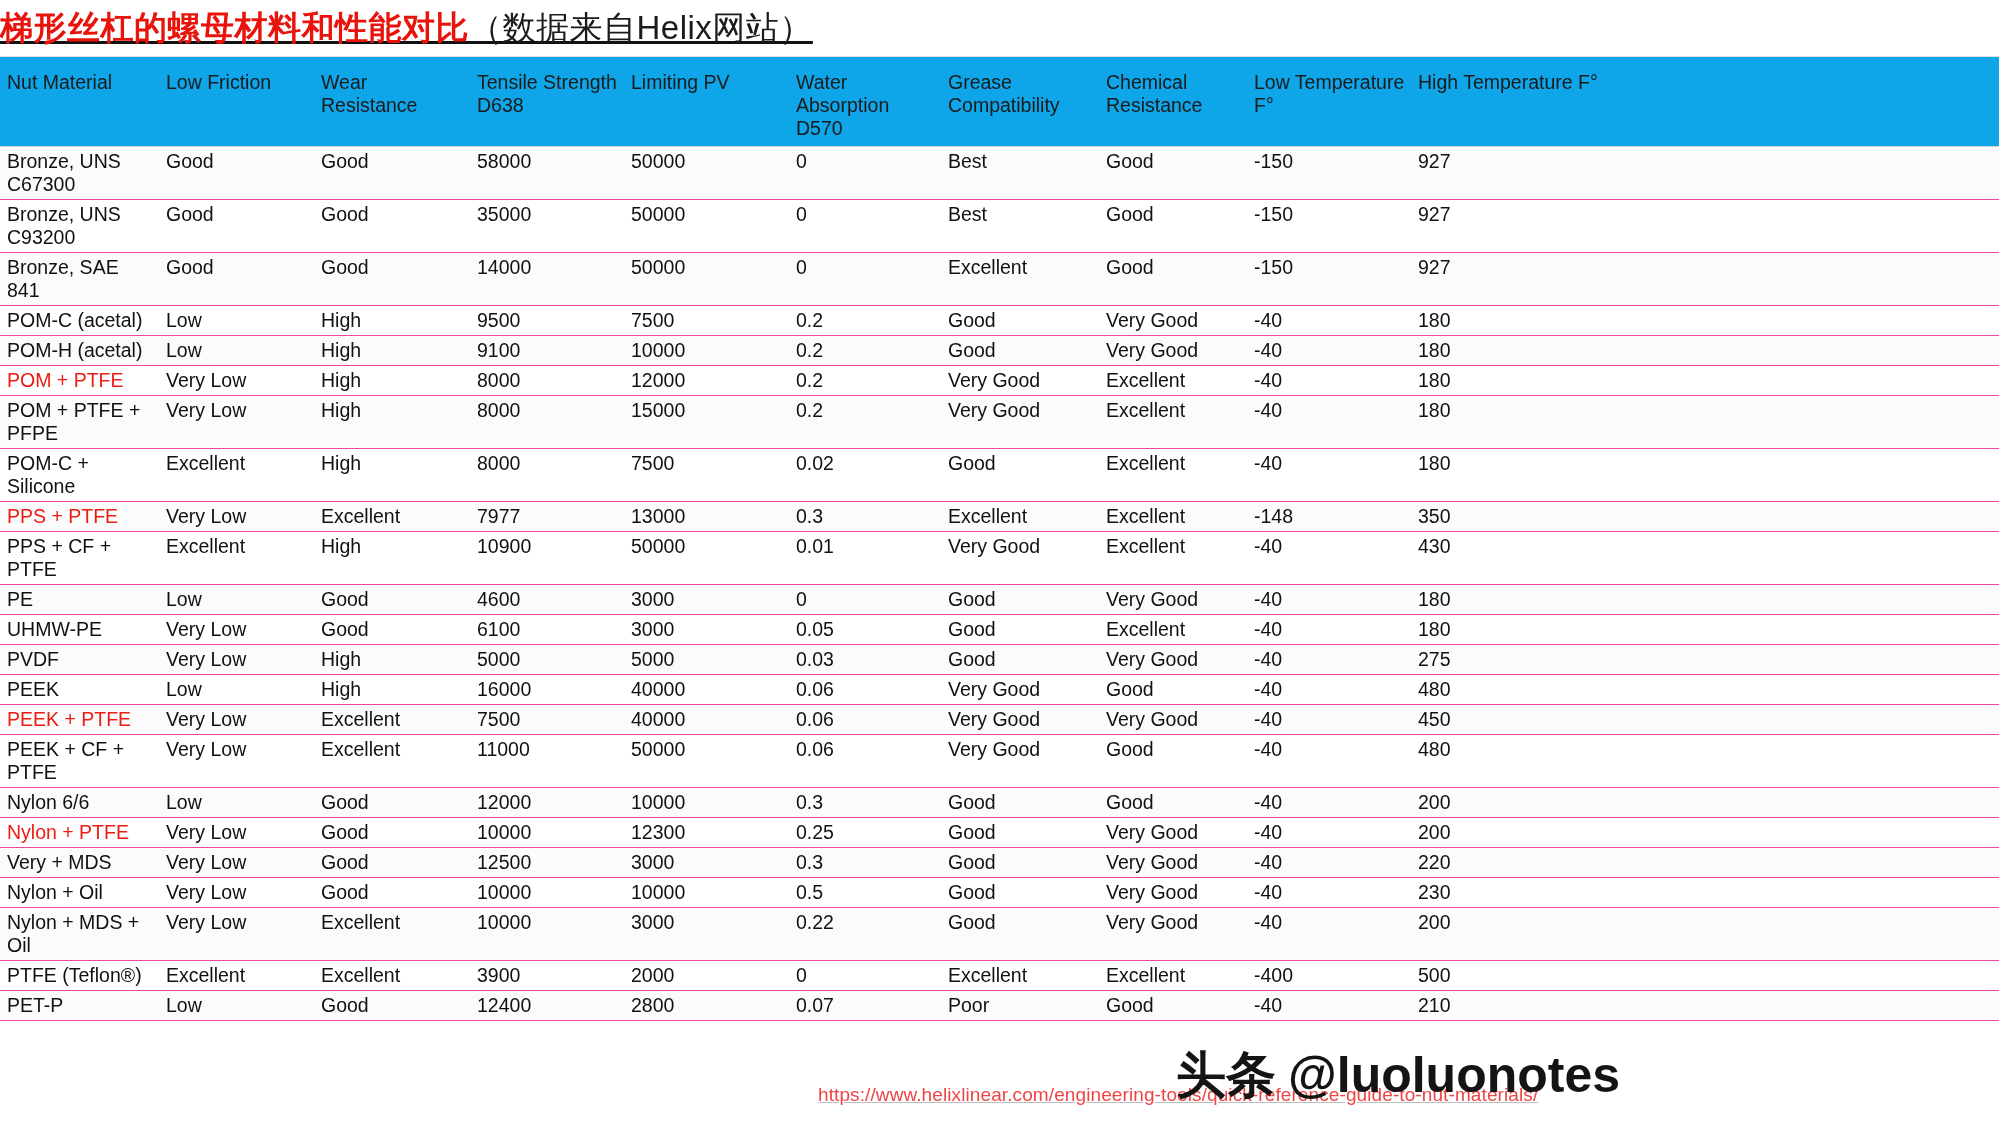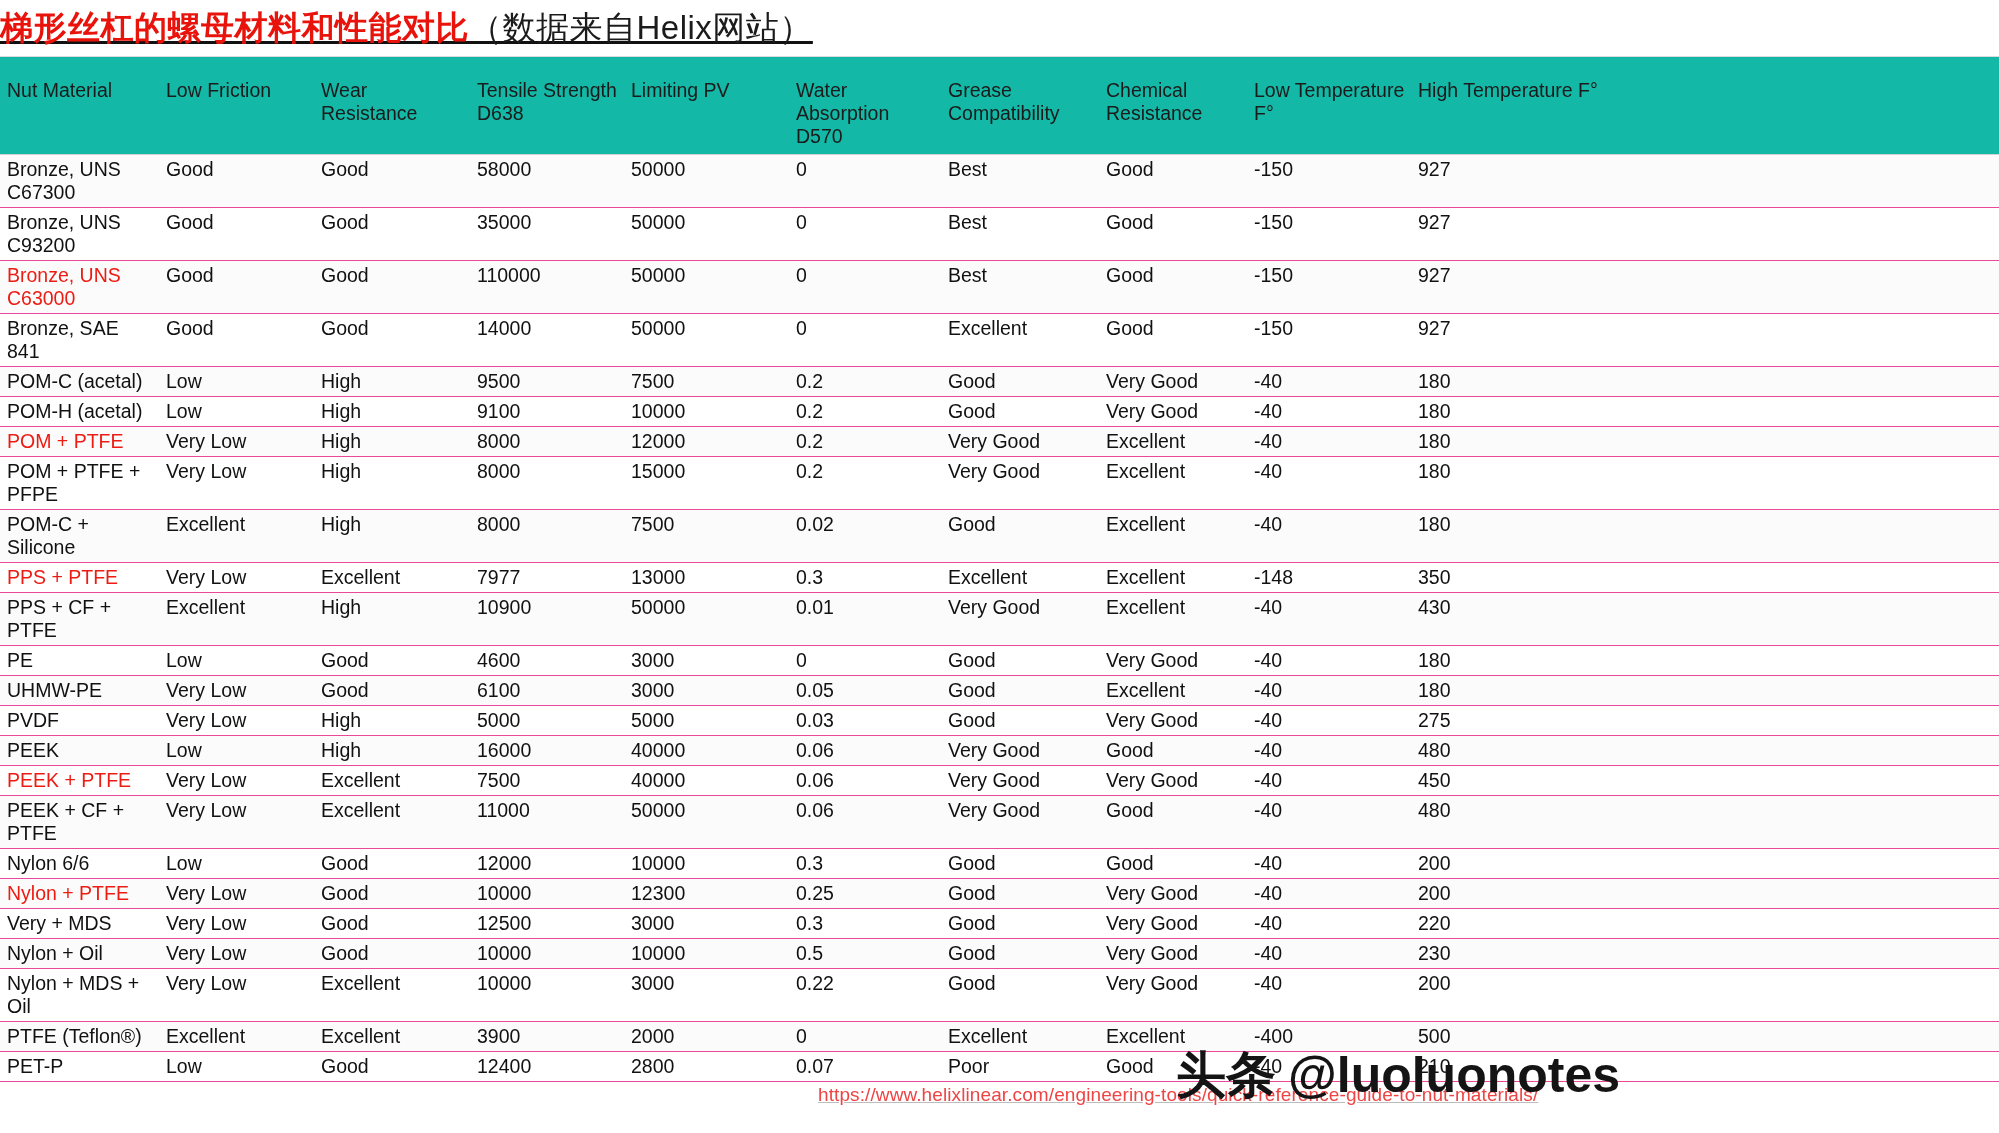--- a/index.html
+++ b/index.html
@@ -42,25 +42,25 @@
   #nut-table th, #nut-table td {
     text-align: left;
     vertical-align: top;
     padding: 3px 4px 3px 7px;
     line-height: 1.18;
     overflow: visible;
     white-space: normal;
     font-weight: normal;
   }
   #nut-table thead th {
-    background: #14b8a6;
+    background: #0ea5e9;
     border-top: 1px solid #dcdcdc;
     border-bottom: 1px solid #d2d2d2;
     color: #1b1b1b;
-    padding-top: 22px;
+    padding-top: 14px;
     padding-bottom: 6px;
   }
   #nut-table tbody tr {
     border-bottom: 1px solid #ec4899;
   }
   #nut-table tbody tr:nth-child(odd)  { background: #fbfbfb; }
   #nut-table tbody tr:nth-child(even) { background: #ffffff; }
   #nut-table tbody td { height: 22px; }
 
   td.material-highlight {
@@ -161,32 +161,20 @@
         <td>Good</td>
         <td>35000</td>
         <td>50000</td>
         <td>0</td>
         <td>Best</td>
         <td>Good</td>
         <td>-150</td>
         <td>927</td>
       </tr>
       <tr>
-        <td class="material-highlight">Bronze, UNS C63000</td>
-        <td>Good</td>
-        <td>Good</td>
-        <td>110000</td>
-        <td>50000</td>
-        <td>0</td>
-        <td>Best</td>
-        <td>Good</td>
-        <td>-150</td>
-        <td>927</td>
-      </tr>
-      <tr>
         <td>Bronze, SAE 841</td>
         <td>Good</td>
         <td>Good</td>
         <td>14000</td>
         <td>50000</td>
         <td>0</td>
         <td>Excellent</td>
         <td>Good</td>
         <td>-150</td>
         <td>927</td>

